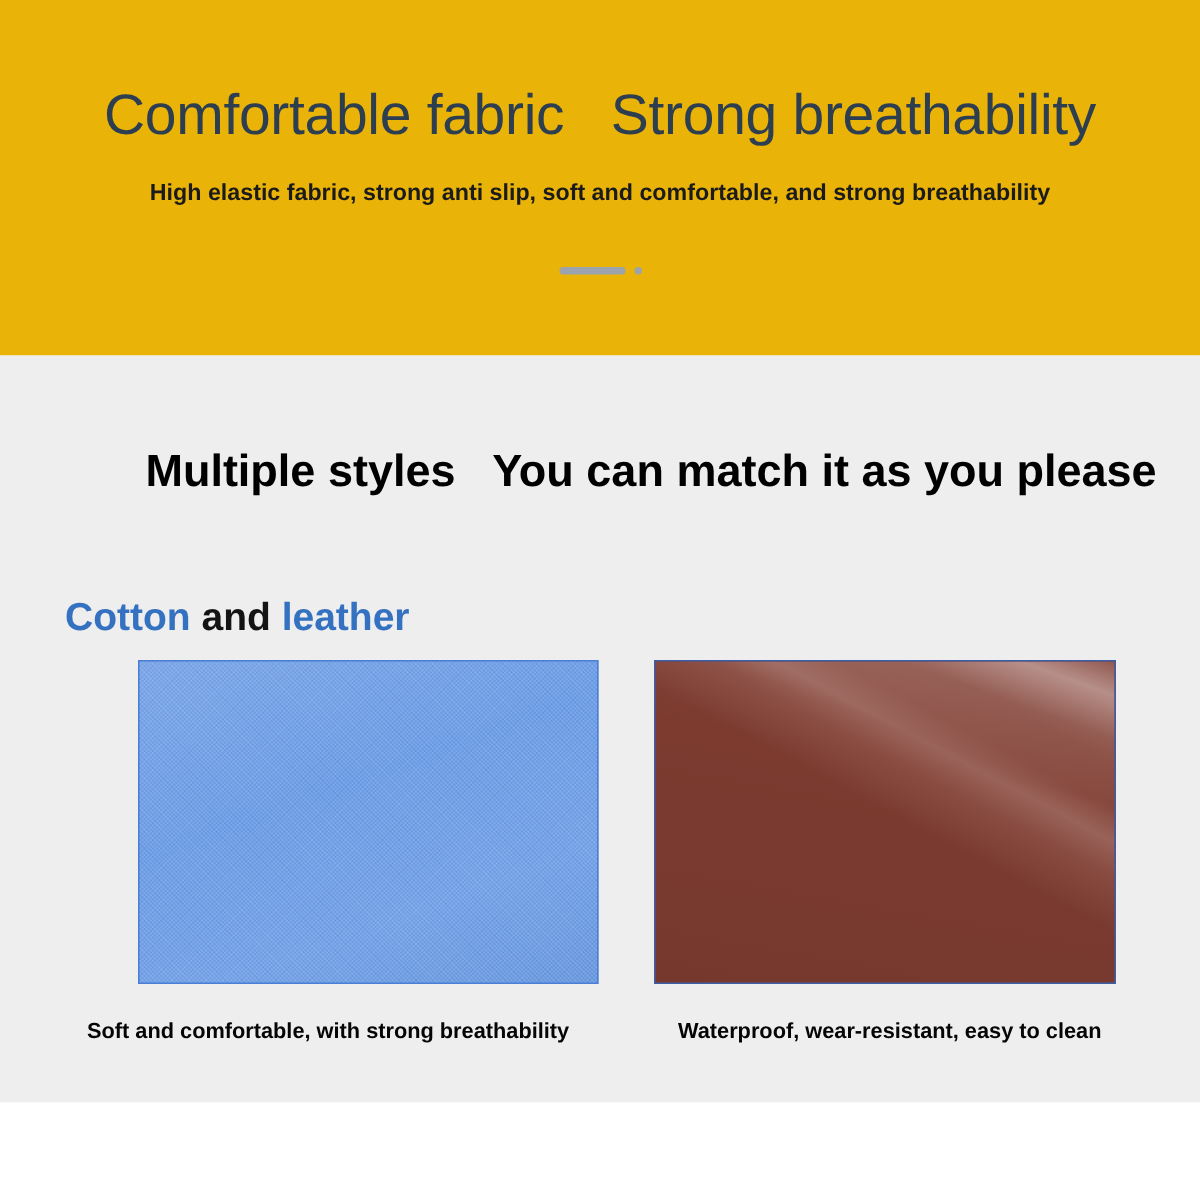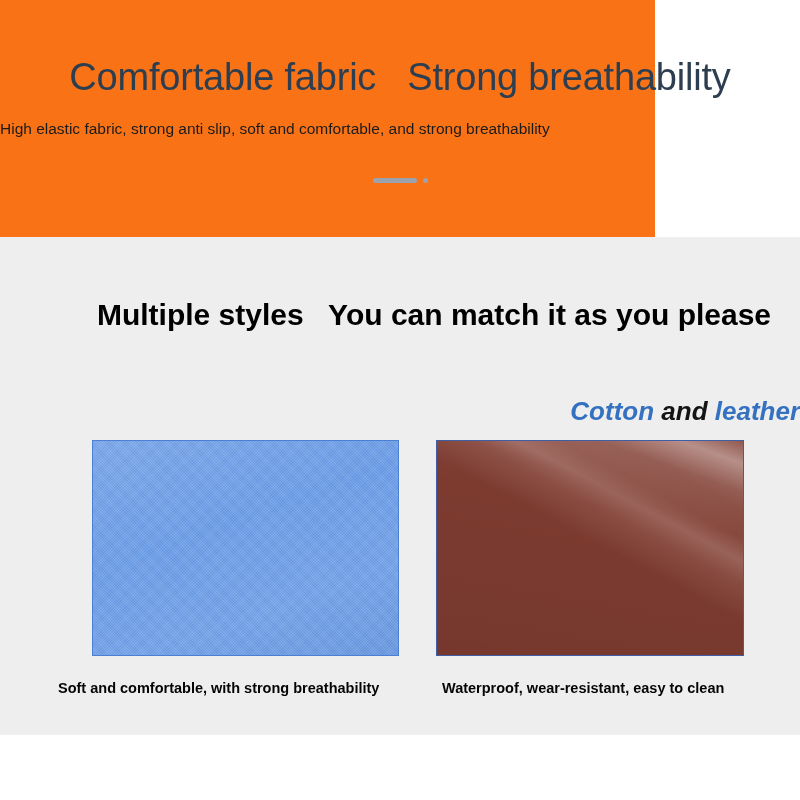--- a/index.html
+++ b/index.html
@@ -19,23 +19,23 @@
     width: 800px;
     height: 800px;
     background: #ffffff;
   }
 
   
   .hero {
     position: absolute;
     left: 0;
     top: 0;
-    width: 655px;
+    width: 800px;
     height: 237px;
-    background: #f97316;
+    background: #eab308;
     box-sizing: border-box;
   }
 
   .hero-title {
     position: absolute;
     left: 0;
     top: 28px;
     width: 800px;
     text-align: center;
     color: #2c3e50;
@@ -44,23 +44,24 @@
     letter-spacing: -0.2px;
     white-space: pre;
     line-height: 1.28;
   }
 
   .hero-subtitle {
     position: absolute;
     left: 0;
     top: 103px;
     width: 800px;
+    text-align: center;
     color: #1b1b1b;
     font-size: 15.5px;
-    font-weight: 400;
+    font-weight: 700;
     line-height: 1.3;
   }
 
   .divider {
     position: absolute;
     left: 0;
     top: 170px;
     width: 800px;
     height: 20px;
     display: flex;
@@ -104,27 +105,26 @@
     white-space: pre;
     line-height: 1.3;
     padding-left: 34px;
   }
 
   .panel-subtitle {
     position: absolute;
     left: 0;
     top: 98px;
     width: 800px;
-    text-align: right;
+    text-align: left;
     font-size: 26px;
     font-weight: 700;
     line-height: 1.3;
     color: #111111;
     white-space: pre;
-    font-style: italic;
   }
   .panel-subtitle .accent { color: #3471c0; }
   .panel-subtitle .plain  { color: #141414; }
 
   
   .swatches {
     position: absolute;
     left: 0;
     top: 203px;
     width: 800px;
@@ -193,21 +193,21 @@
 
   .swatch-caption {
     margin-top: 23px;
     color: #050505;
     font-size: 14.5px;
     font-weight: 700;
     line-height: 1.25;
     white-space: nowrap;
   }
   .swatch-block.left  .swatch-caption { margin-left: -34px; }
-  .swatch-block.right .swatch-caption { margin-left: 6px; }
+  .swatch-block.right .swatch-caption { margin-left: 16px; }
 
   
   .footer-white {
     position: absolute;
     left: 0;
     top: 735px;
     width: 800px;
     height: 65px;
     background: #ffffff;
   }

